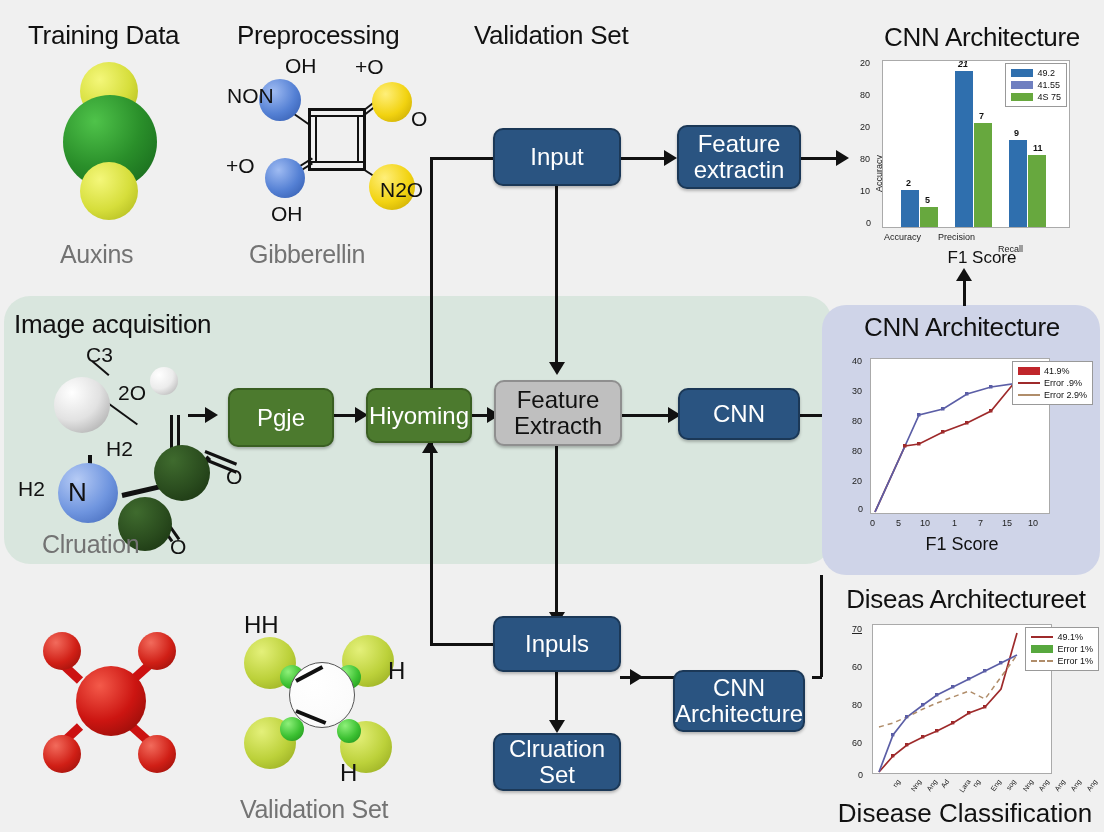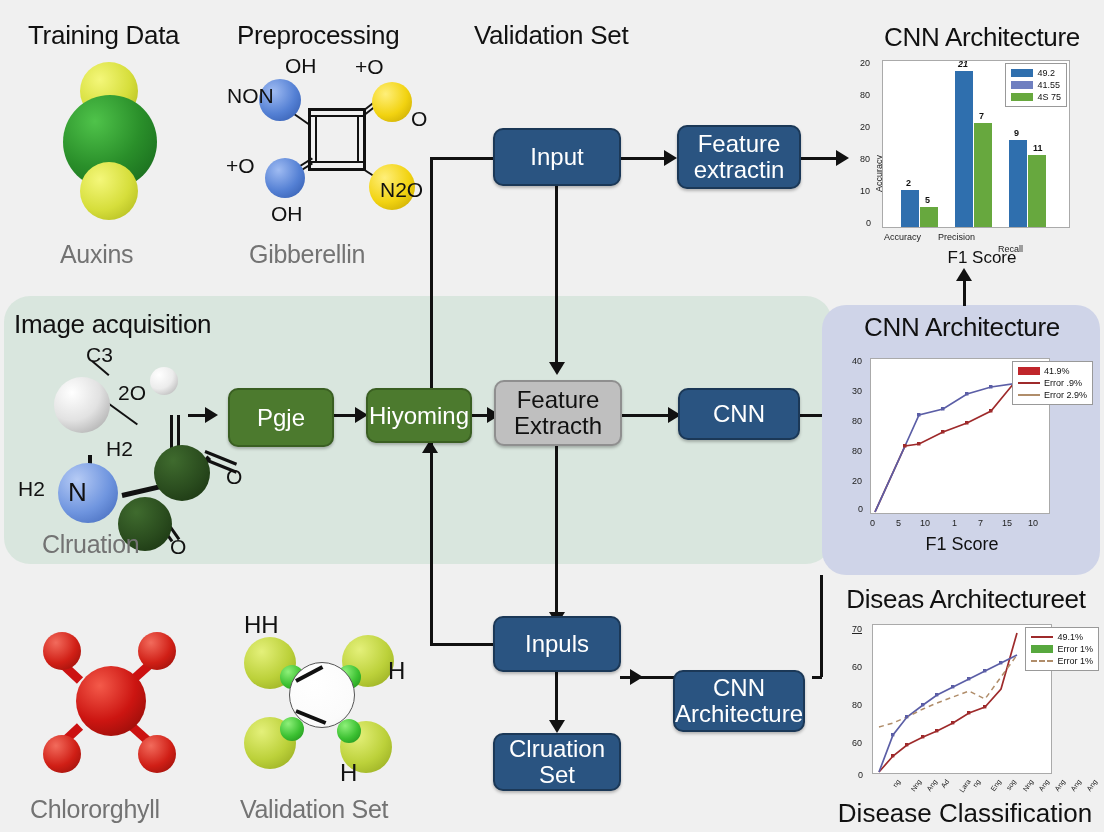--- a/index.html
+++ b/index.html
@@ -178,21 +178,20 @@
     <div class="bond" style="left:42px; top:46px; width:44px; height:9px; background:#cc1111; transform:rotate(-137deg);"></div>
     <div class="bond" style="left:94px; top:46px; width:44px; height:9px; background:#cc1111; transform:rotate(-42deg);"></div>
     <div class="bond" style="left:42px; top:92px; width:44px; height:9px; background:#cc1111; transform:rotate(137deg);"></div>
     <div class="bond" style="left:94px; top:92px; width:44px; height:9px; background:#cc1111; transform:rotate(42deg);"></div>
     <div class="atom" style="left:5px;  top:2px;  width:38px; height:38px; background:radial-gradient(circle at 34% 28%, #f26b5c, #d01f16 55%, #8d0d08);"></div>
     <div class="atom" style="left:100px;top:2px;  width:38px; height:38px; background:radial-gradient(circle at 34% 28%, #f26b5c, #d01f16 55%, #8d0d08);"></div>
     <div class="atom" style="left:5px;  top:105px;width:38px; height:38px; background:radial-gradient(circle at 34% 28%, #f26b5c, #d01f16 55%, #8d0d08);"></div>
     <div class="atom" style="left:100px;top:105px;width:38px; height:38px; background:radial-gradient(circle at 34% 28%, #f26b5c, #d01f16 55%, #8d0d08);"></div>
     <div class="atom" style="left:38px; top:36px; width:70px; height:70px; background:radial-gradient(circle at 34% 28%, #f45a4a, #cc1511 52%, #820b06);"></div>
   </div>
-  <div class="caption" style="left:30px; top:795px;">Chlororghyll</div>
 
   <div class="mol" style="left:240px; top:625px; width:160px; height:155px;">
     <div class="atom" style="left:4px;  top:12px; width:52px; height:52px; background:radial-gradient(circle at 34% 28%, #e4f07a, #bcd13a 55%, #8fa31c);"></div>
     <div class="atom" style="left:102px;top:10px; width:52px; height:52px; background:radial-gradient(circle at 34% 28%, #e4f07a, #bcd13a 55%, #8fa31c);"></div>
     <div class="atom" style="left:4px;  top:92px; width:52px; height:52px; background:radial-gradient(circle at 34% 28%, #e4f07a, #bcd13a 55%, #8fa31c);"></div>
     <div class="atom" style="left:100px;top:96px; width:52px; height:52px; background:radial-gradient(circle at 34% 28%, #e4f07a, #bcd13a 55%, #8fa31c);"></div>
     <div class="atom" style="left:40px; top:40px; width:24px; height:24px; background:radial-gradient(circle at 34% 28%, #8ef07a, #3cc132 55%, #1e8a1a);"></div>
     <div class="atom" style="left:97px; top:40px; width:24px; height:24px; background:radial-gradient(circle at 34% 28%, #8ef07a, #3cc132 55%, #1e8a1a);"></div>
     <div class="atom" style="left:40px; top:92px; width:24px; height:24px; background:radial-gradient(circle at 34% 28%, #8ef07a, #3cc132 55%, #1e8a1a);"></div>
     <div class="atom" style="left:97px; top:94px; width:24px; height:24px; background:radial-gradient(circle at 34% 28%, #8ef07a, #3cc132 55%, #1e8a1a);"></div>

